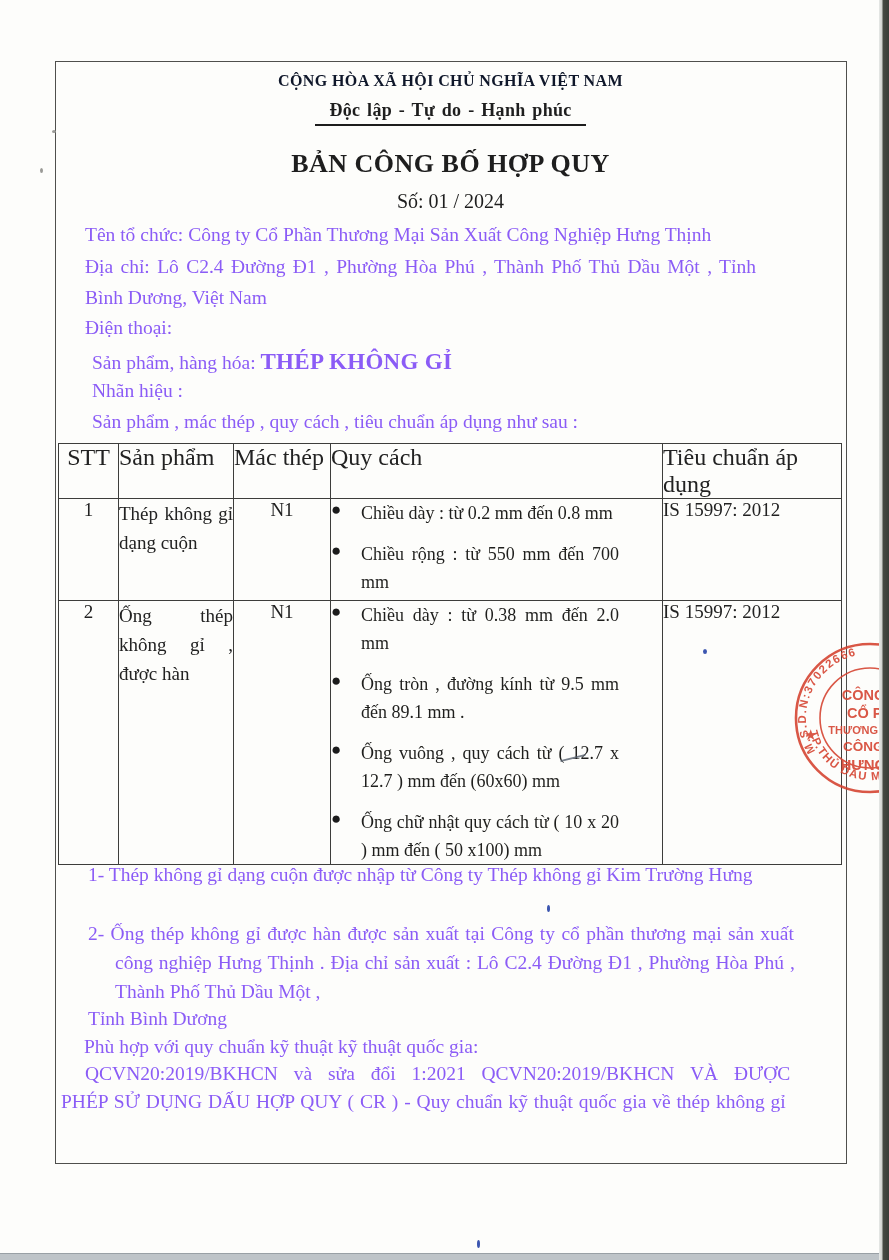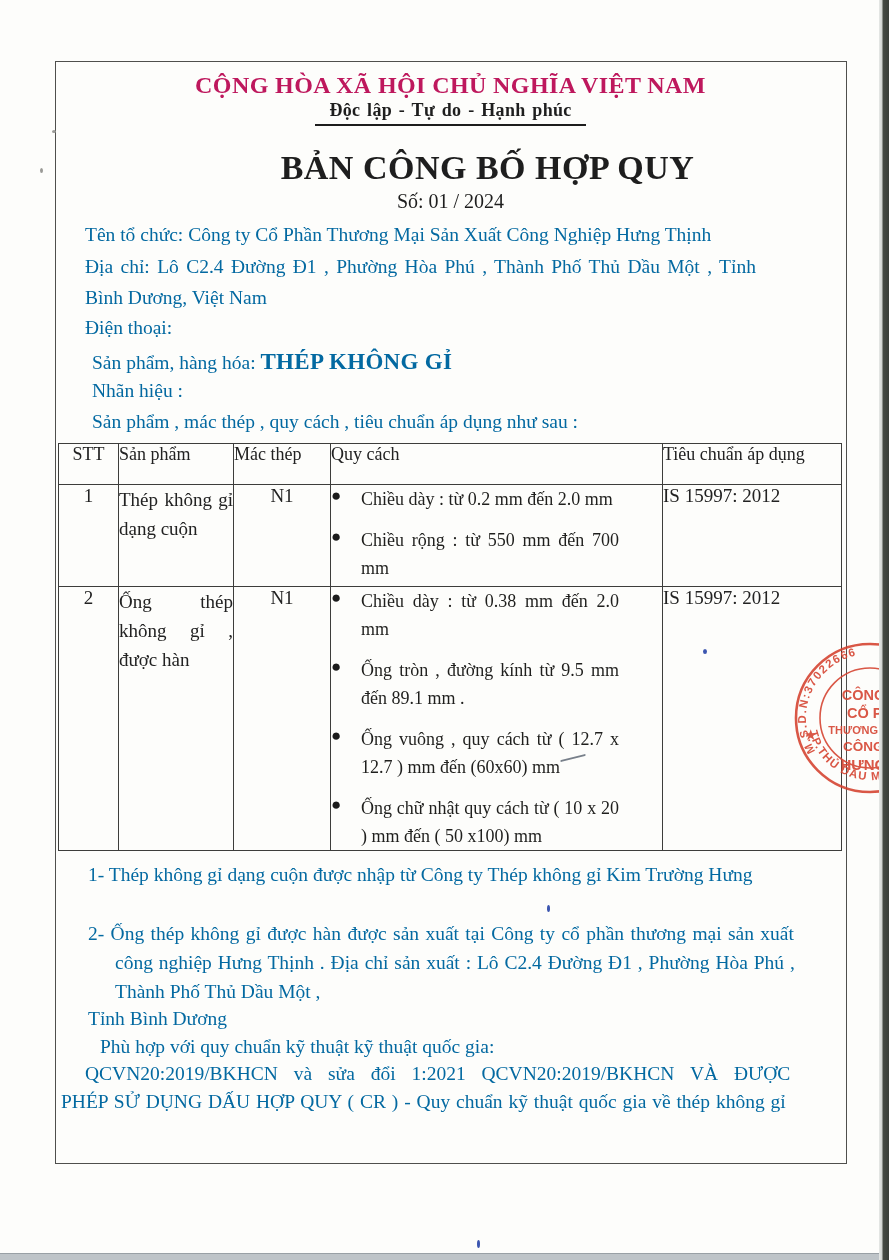--- a/index.html
+++ b/index.html
@@ -12,68 +12,68 @@
     position:relative;width:889px;height:1260px;overflow:hidden;
     background:#fdfdfb;color:#1e1e1e;
   }
   
   .frame{
     position:absolute;left:55px;top:61px;width:790px;height:1101px;
     border:1px solid #4f4f4d;
   }
   .abs{position:absolute;}
   .center-band{left:55px;width:791px;text-align:center;}
-  .country{top:72px;font-weight:bold;font-size:24px;letter-spacing:.4px;color:#be185d;text-align:center;}
+  .country{top:72px;font-weight:bold;font-size:16px;letter-spacing:.4px;color:#0f172a;text-align:center;}
   .motto-wrap{top:100px;}
   .motto{
     display:inline-block;font-weight:bold;font-size:18px;letter-spacing:.3px;
     border-bottom:2px solid #1d1d1d;padding:0 14px 3px 14px;word-spacing:2px;
   }
-  .doc-title{top:149px;font-weight:bold;font-size:34px;letter-spacing:.5px;padding-left:37px;}
+  .doc-title{top:149px;font-weight:bold;font-size:26px;letter-spacing:.5px;}
   .doc-number{top:190px;font-size:20px;}
-  .bodyline{font-size:19.5px;color:#0369a1;white-space:nowrap;}
+  .bodyline{font-size:19.5px;color:#8b5cf6;white-space:nowrap;}
   .org1{left:85px;top:224px;}
   .org2{left:85px;top:256px;word-spacing:2.5px;}
   .org3{left:85px;top:287px;}
   .phone{left:85px;top:317px;}
   .product{left:92px;top:349px;}
   .product b{font-size:23px;letter-spacing:.3px;}
   .brand{left:92px;top:380px;}
   .intro{left:92px;top:411px;}
   
   table.spec{
     position:absolute;left:58px;top:443px;
     border-collapse:collapse;table-layout:fixed;width:783px;
     font-size:19px;color:#222;
   }
   table.spec td,table.spec th{
     border:1.5px solid #3d3d3b;vertical-align:top;font-weight:normal;
     padding:0;overflow:hidden;
   }
-  th.hcell{height:40px;vertical-align:middle;text-align:left;padding:2px 8px 4px 12px;font-size:18px;}
+  th.hcell{height:40px;vertical-align:middle;text-align:left;padding:2px 8px 4px 12px;font-size:24px;}
   th.h-stt{text-align:center;padding-left:2px;}
   td.c-stt{text-align:center;padding-top:10px;height:auto;}
   td.c-sp{padding:10px 9px 4px 11px;text-align:justify;line-height:29px;}
   td.c-mac{text-align:center;padding-top:10px;margin-top:35px;}
   td.c-qc{padding:12px 12px 6px 30px;}
   td.c-tc{padding:10px 6px 4px 12px;}
   tr.r1 td{height:101px;}
   tr.r2 td{height:229px;}
   ul.qlist{list-style:none;margin:0;padding:0;display:flex;flex-direction:column;gap:13px;}
   ul.qlist li{display:flex;}
   .bullet{width:30px;flex:0 0 30px;font-size:17px;padding-top:1px;color:#1c1c1c;}
   .btxt{width:258px;text-align:justify;font-size:18px;line-height:28px;color:#1f1f1d;}
   
   .n1a{left:88px;top:864px;}
   .n1b{left:88px;top:894px;}
   .n2a{left:88px;top:923px;word-spacing:1.5px;}
   .n2b{left:115px;top:952px;word-spacing:1px;}
   .n2c{left:115px;top:981px;}
   .province{left:88px;top:1008px;}
-  .conform{left:100px;top:1036px;}
+  .conform{left:84px;top:1036px;}
   .qcvn1{left:85px;top:1063px;word-spacing:11px;}
   .qcvn2{left:61px;top:1091px;word-spacing:1px;}
   
   .edge-right{
     position:absolute;top:0;right:0;width:10px;height:1260px;z-index:50;
     background:linear-gradient(to right,#e7e9e7 0,#cdd1cd 3px,#454a43 4px,#383d37 10px);
   }
   .edge-bottom{
     position:absolute;left:0;top:1253px;width:889px;height:7px;z-index:49;
     background:#bec4c8;border-top:1px solid #99a0a5;
@@ -128,21 +128,21 @@
       <th class="hcell">Tiêu chuẩn áp dụng</th>
     </tr>
     <tr class="r1">
       <td class="c-stt">1</td>
       <td class="c-sp">Thép không gỉ dạng cuộn</td>
       <td class="c-mac">N1</td>
       <td class="c-qc">
         <ul class="qlist">
           <li>
             <span class="bullet">●</span>
-            <span class="btxt">Chiều dày : từ 0.2 mm đến 2.0 mm</span>
+            <span class="btxt">Chiều dày : từ 0.2 mm đến 0.8 mm</span>
           </li>
           <li>
             <span class="bullet">●</span>
             <span class="btxt">Chiều rộng : từ 550 mm đến 700 mm</span>
           </li>
         </ul>
       </td>
       <td class="c-tc">IS 15997: 2012</td>
     </tr>
     <tr class="r2">

